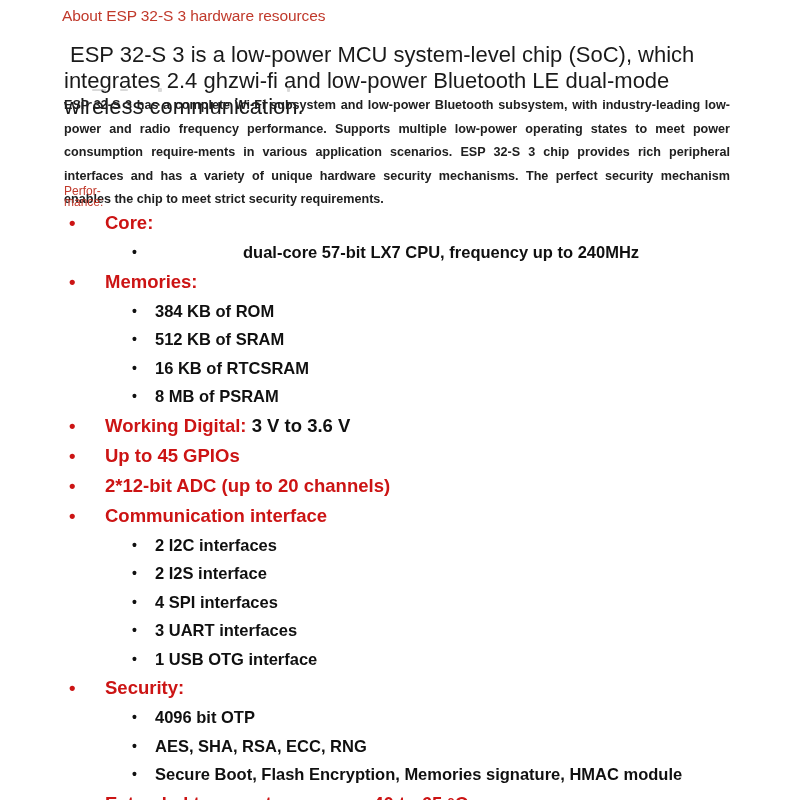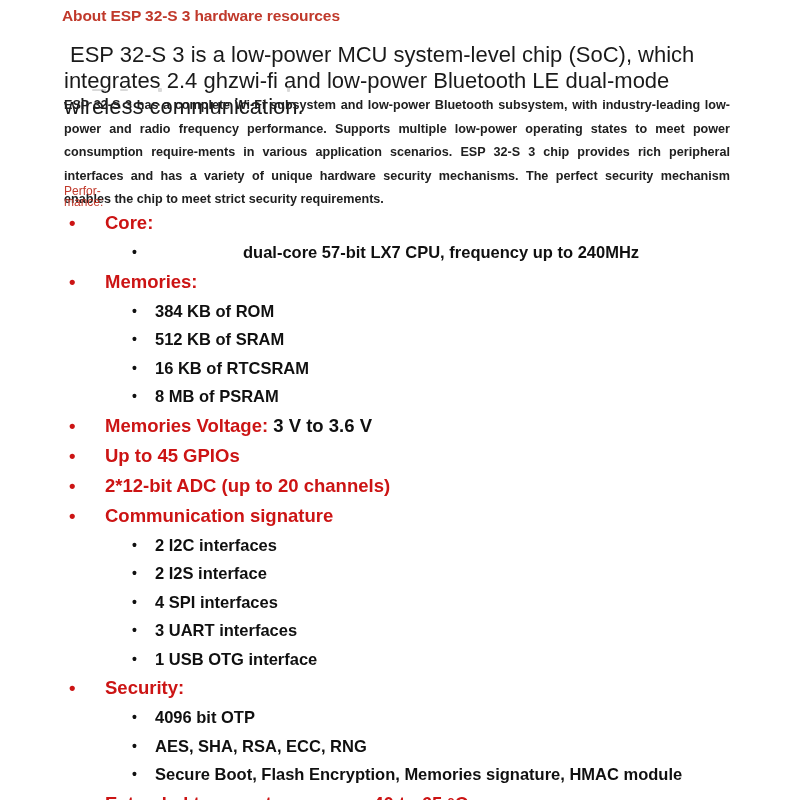--- a/index.html
+++ b/index.html
@@ -15,21 +15,21 @@
     overflow: hidden;
     position: relative;
   }
 
   
   .doc-header {
     position: absolute;
     left: 62px;
     top: 7px;
     font-size: 15.5px;
-    font-weight: 700;
+    font-weight: 400;
     letter-spacing: -0.1px;
     color: #c0392b;
     white-space: nowrap;
     text-align: right;
   }
 
   
   .intro-para {
     position: absolute;
     left: 64px;
@@ -152,24 +152,24 @@
 </div>
 
 <div class="spec-list">
     <div class="spec-row lvl1"><span class="bullet">•</span><span>Core:</span></div>
     <div class="spec-row lvl2 wide-gap"><span class="bullet">•</span><span class="gap-pad"></span><span>dual-core 57-bit LX7 CPU, frequency up to 240MHz</span></div>
     <div class="spec-row lvl1"><span class="bullet">•</span><span>Memories:</span></div>
     <div class="spec-row lvl2"><span class="bullet">•</span><span>384 KB of ROM</span></div>
     <div class="spec-row lvl2"><span class="bullet">•</span><span>512 KB of SRAM</span></div>
     <div class="spec-row lvl2"><span class="bullet">•</span><span>16 KB of RTCSRAM</span></div>
     <div class="spec-row lvl2"><span class="bullet">•</span><span>8 MB of PSRAM</span></div>
-    <div class="spec-row lvl1"><span class="bullet">•</span><span>Memories Voltage:</span><span class="tail-black"> 3 V to 3.6 V</span></div>
+    <div class="spec-row lvl1"><span class="bullet">•</span><span>Working Digital:</span><span class="tail-black"> 3 V to 3.6 V</span></div>
     <div class="spec-row lvl1"><span class="bullet">•</span><span>Up to 45 GPIOs</span></div>
     <div class="spec-row lvl1"><span class="bullet">•</span><span>2*12-bit ADC (up to 20 channels)</span></div>
-    <div class="spec-row lvl1"><span class="bullet">•</span><span>Communication signature</span></div>
+    <div class="spec-row lvl1"><span class="bullet">•</span><span>Communication interface</span></div>
     <div class="spec-row lvl2"><span class="bullet">•</span><span>2 I2C interfaces</span></div>
     <div class="spec-row lvl2"><span class="bullet">•</span><span>2 I2S interface</span></div>
     <div class="spec-row lvl2"><span class="bullet">•</span><span>4 SPI interfaces</span></div>
     <div class="spec-row lvl2"><span class="bullet">•</span><span>3 UART interfaces</span></div>
     <div class="spec-row lvl2"><span class="bullet">•</span><span>1 USB OTG interface</span></div>
     <div class="spec-row lvl1"><span class="bullet">•</span><span>Security:</span></div>
     <div class="spec-row lvl2"><span class="bullet">•</span><span>4096 bit OTP</span></div>
     <div class="spec-row lvl2"><span class="bullet">•</span><span>AES, SHA, RSA, ECC, RNG</span></div>
     <div class="spec-row lvl2"><span class="bullet">•</span><span>Secure Boot, Flash Encryption, Memories signature, HMAC module</span></div>
     <div class="spec-row lvl1"><span class="bullet">•</span><span>Extended temperature range: -40 to 65 °C</span></div>

